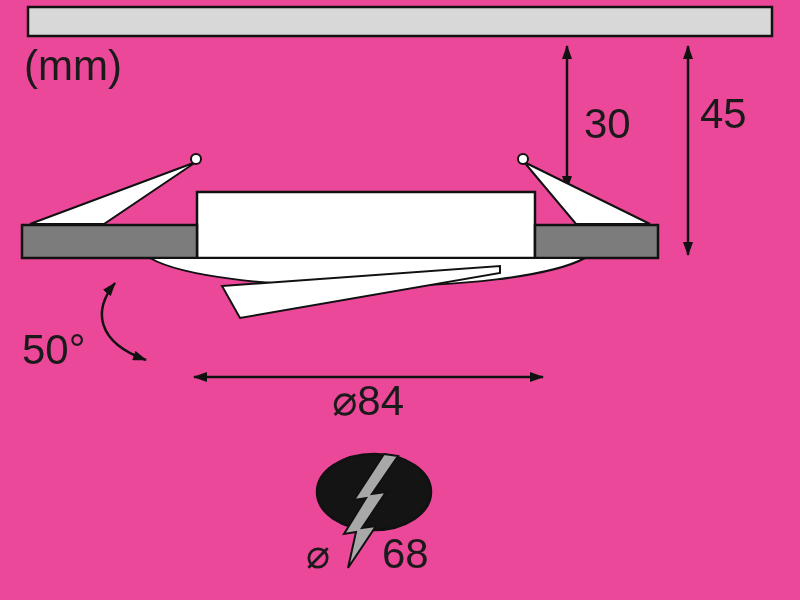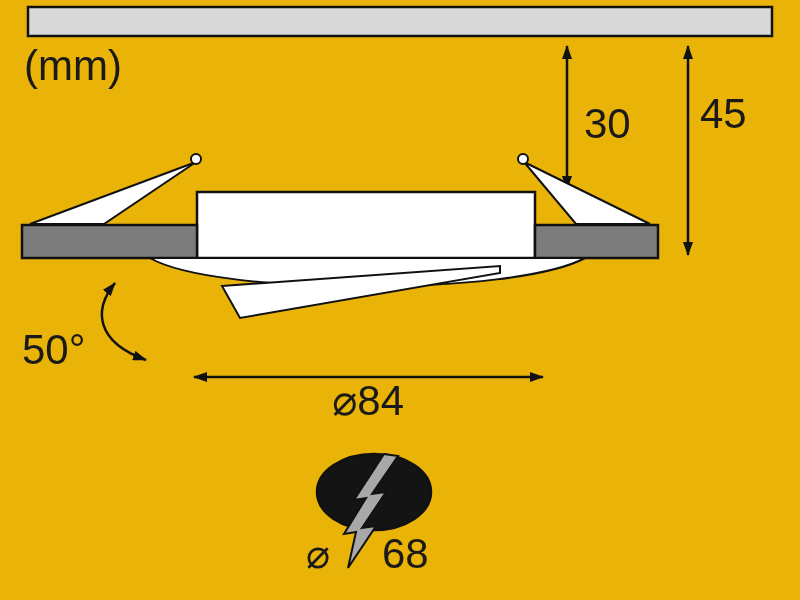--- a/index.html
+++ b/index.html
@@ -8,21 +8,21 @@
     background: #ffffff;
     width: 800px;
     height: 600px;
     overflow: hidden;
     font-family: "Liberation Sans", "DejaVu Sans", sans-serif;
   }
   .stage {
     position: relative;
     width: 800px;
     height: 600px;
-    background: #eab308;
+    background: #ec4899;
   }
   svg text {
     font-family: "Liberation Sans", "DejaVu Sans", sans-serif;
     fill: #1a1a1a;
   }
   .outline {
     stroke: #111111;
     stroke-width: 2.5;
   }
   .dim-line {

